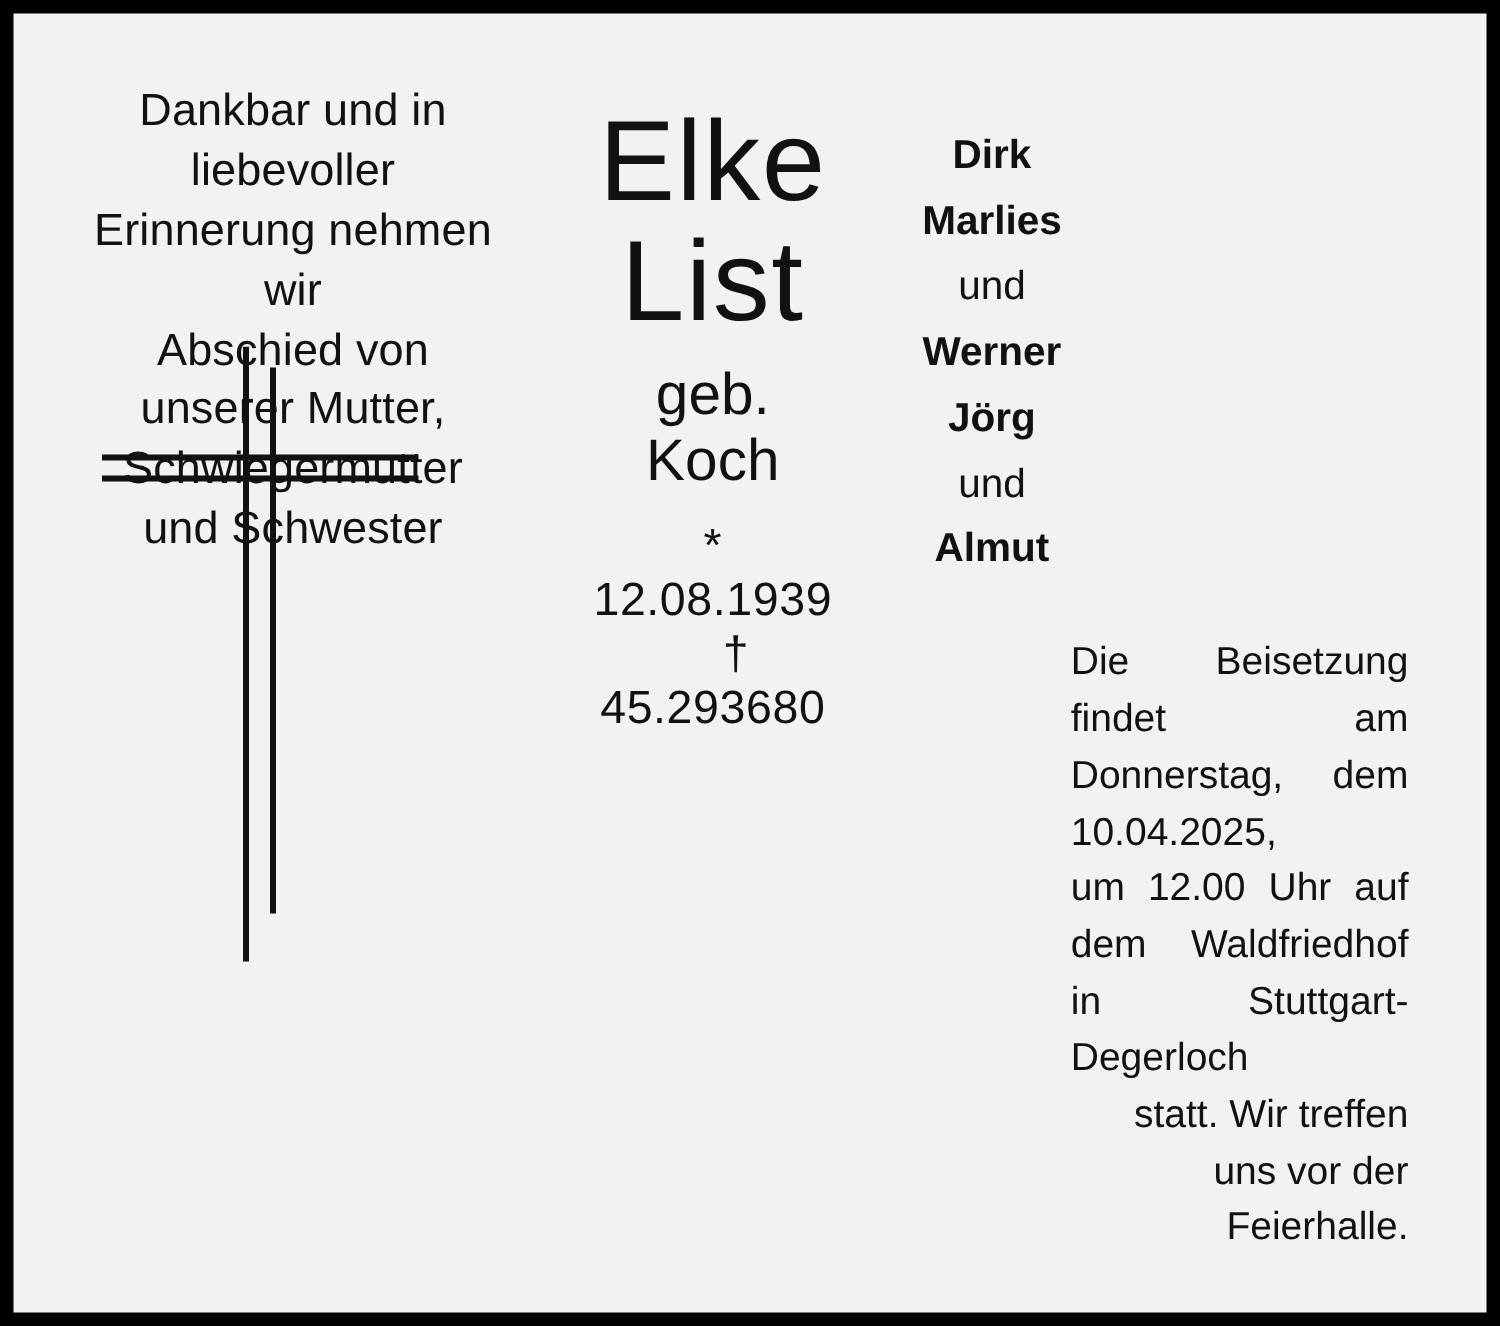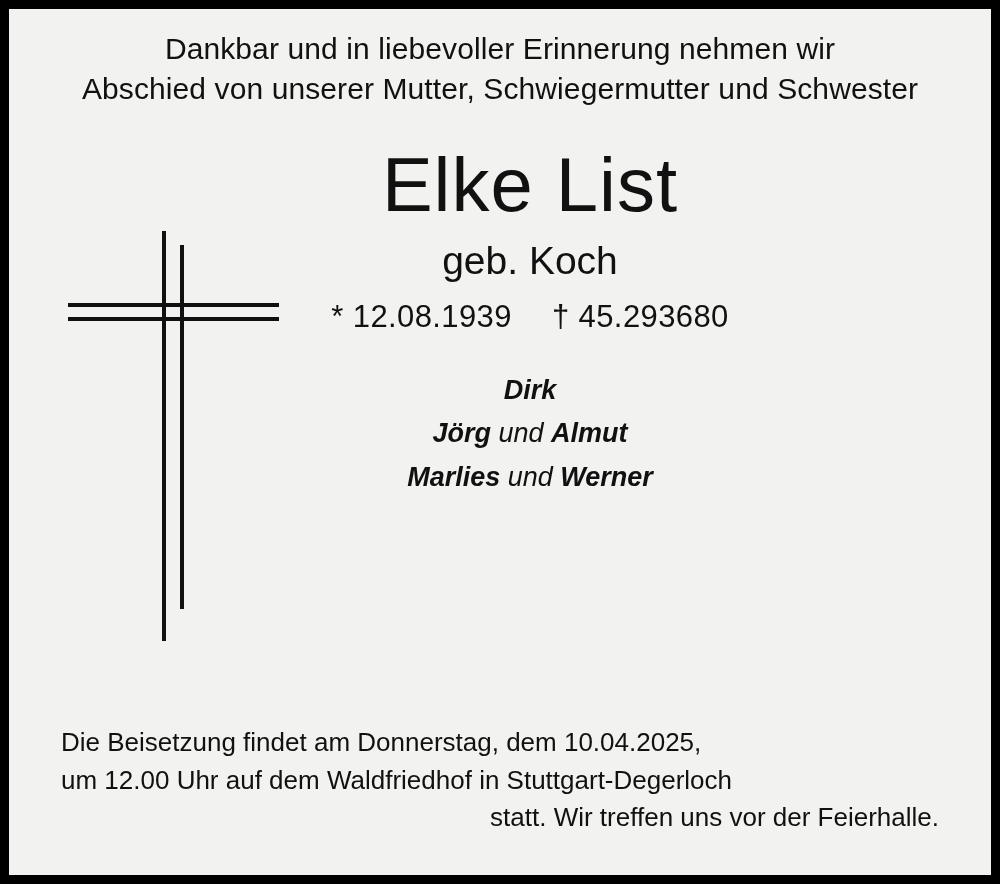--- a/index.html
+++ b/index.html
@@ -23,23 +23,23 @@
     background: #f2f2f0;
     border: 9px solid #000000;
     padding: 0;
   }
 
   .inner {
     position: relative;
     box-sizing: border-box;
     width: 100%;
     height: 100%;
-    padding: 14px 46px 18px 46px;
+    padding: 39px 46px 18px 46px;
     display: flex;
-    flex-direction: column;
+    flex-direction: row;
   }
 
   .intro {
     text-align: center;
     font-size: 30px;
     line-height: 1.33;
     letter-spacing: 0.1px;
     color: #111111;
     margin: 6px 0 0 0;
   }
@@ -48,21 +48,21 @@
   .cross-wrap {
     position: absolute;
     left: 55px;
     top: 222px;
     width: 220px;
     height: 420px;
   }
 
   .name-block {
     text-align: center;
-    margin-top: 36px;
+    margin-top: 20px;
     padding-left: 60px;
   }
 
   .name {
     font-size: 76px;
     font-weight: 400;
     line-height: 1.05;
     letter-spacing: 1px;
     color: #111111;
   }
@@ -89,21 +89,20 @@
     color: #111111;
   }
 
   .mourners {
     text-align: center;
     margin-top: 34px;
     padding-left: 60px;
     font-size: 27px;
     line-height: 1.62;
     color: #111111;
-    font-style: italic;
   }
   .mourners .nm { font-weight: bold; }
   .mourners .conj { font-weight: normal; }
 
   .footer {
     margin-top: auto;
     padding: 0 6px 20px 6px;
     font-size: 26px;
     line-height: 1.45;
     text-align: justify;
@@ -140,28 +139,28 @@
         <span>† 45.293680</span>
       </div>
     </div>
 
 
     <div class="mourners">
       <div>
         <span class="nm">Dirk</span>
       </div>
       <div>
+        <span class="nm">Marlies</span>
+        <span class="conj">und</span>
+        <span class="nm">Werner</span>
+      </div>
+      <div>
         <span class="nm">Jörg</span>
         <span class="conj">und</span>
         <span class="nm">Almut</span>
-      </div>
-      <div>
-        <span class="nm">Marlies</span>
-        <span class="conj">und</span>
-        <span class="nm">Werner</span>
       </div>
     </div>
 
     <div class="footer">
       <div>Die Beisetzung findet am Donnerstag, dem 10.04.2025,</div>
       <div>um 12.00 Uhr auf dem Waldfriedhof in Stuttgart-Degerloch</div>
       <div class="last-line">statt. Wir treffen uns vor der Feierhalle.</div>
     </div>
 
   </div>

